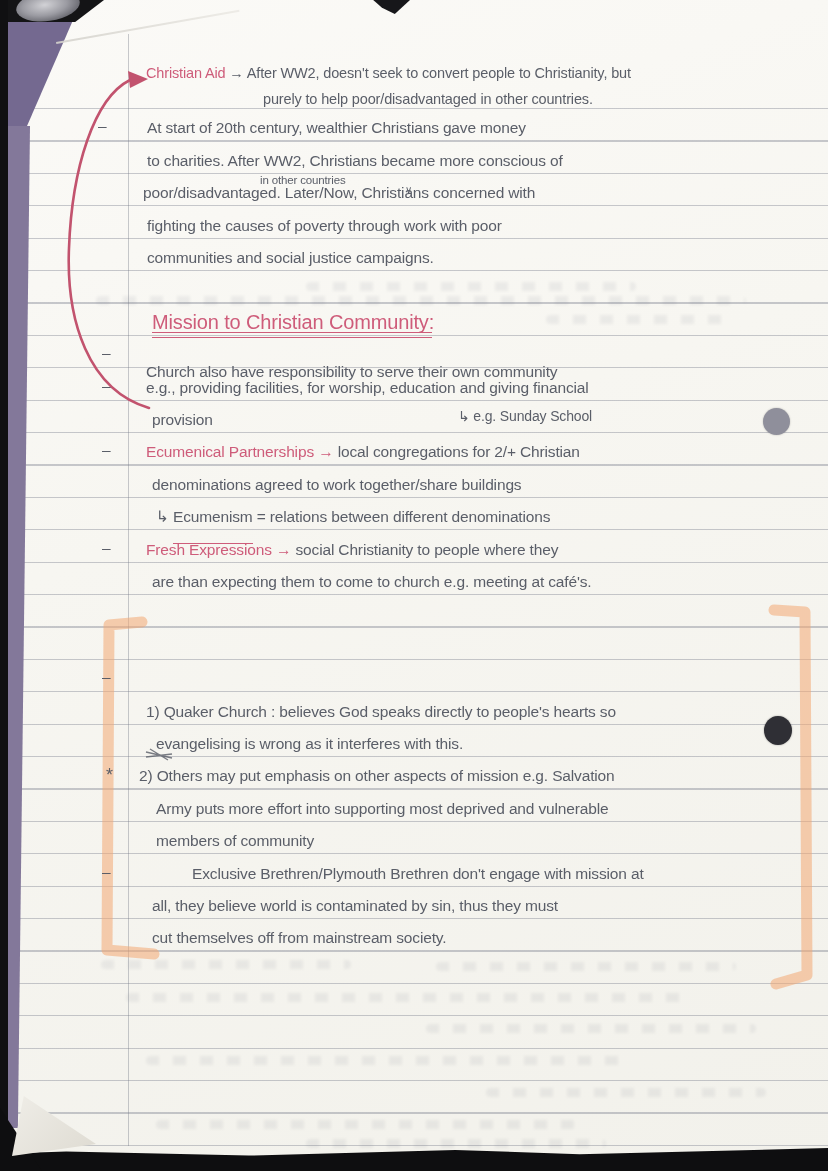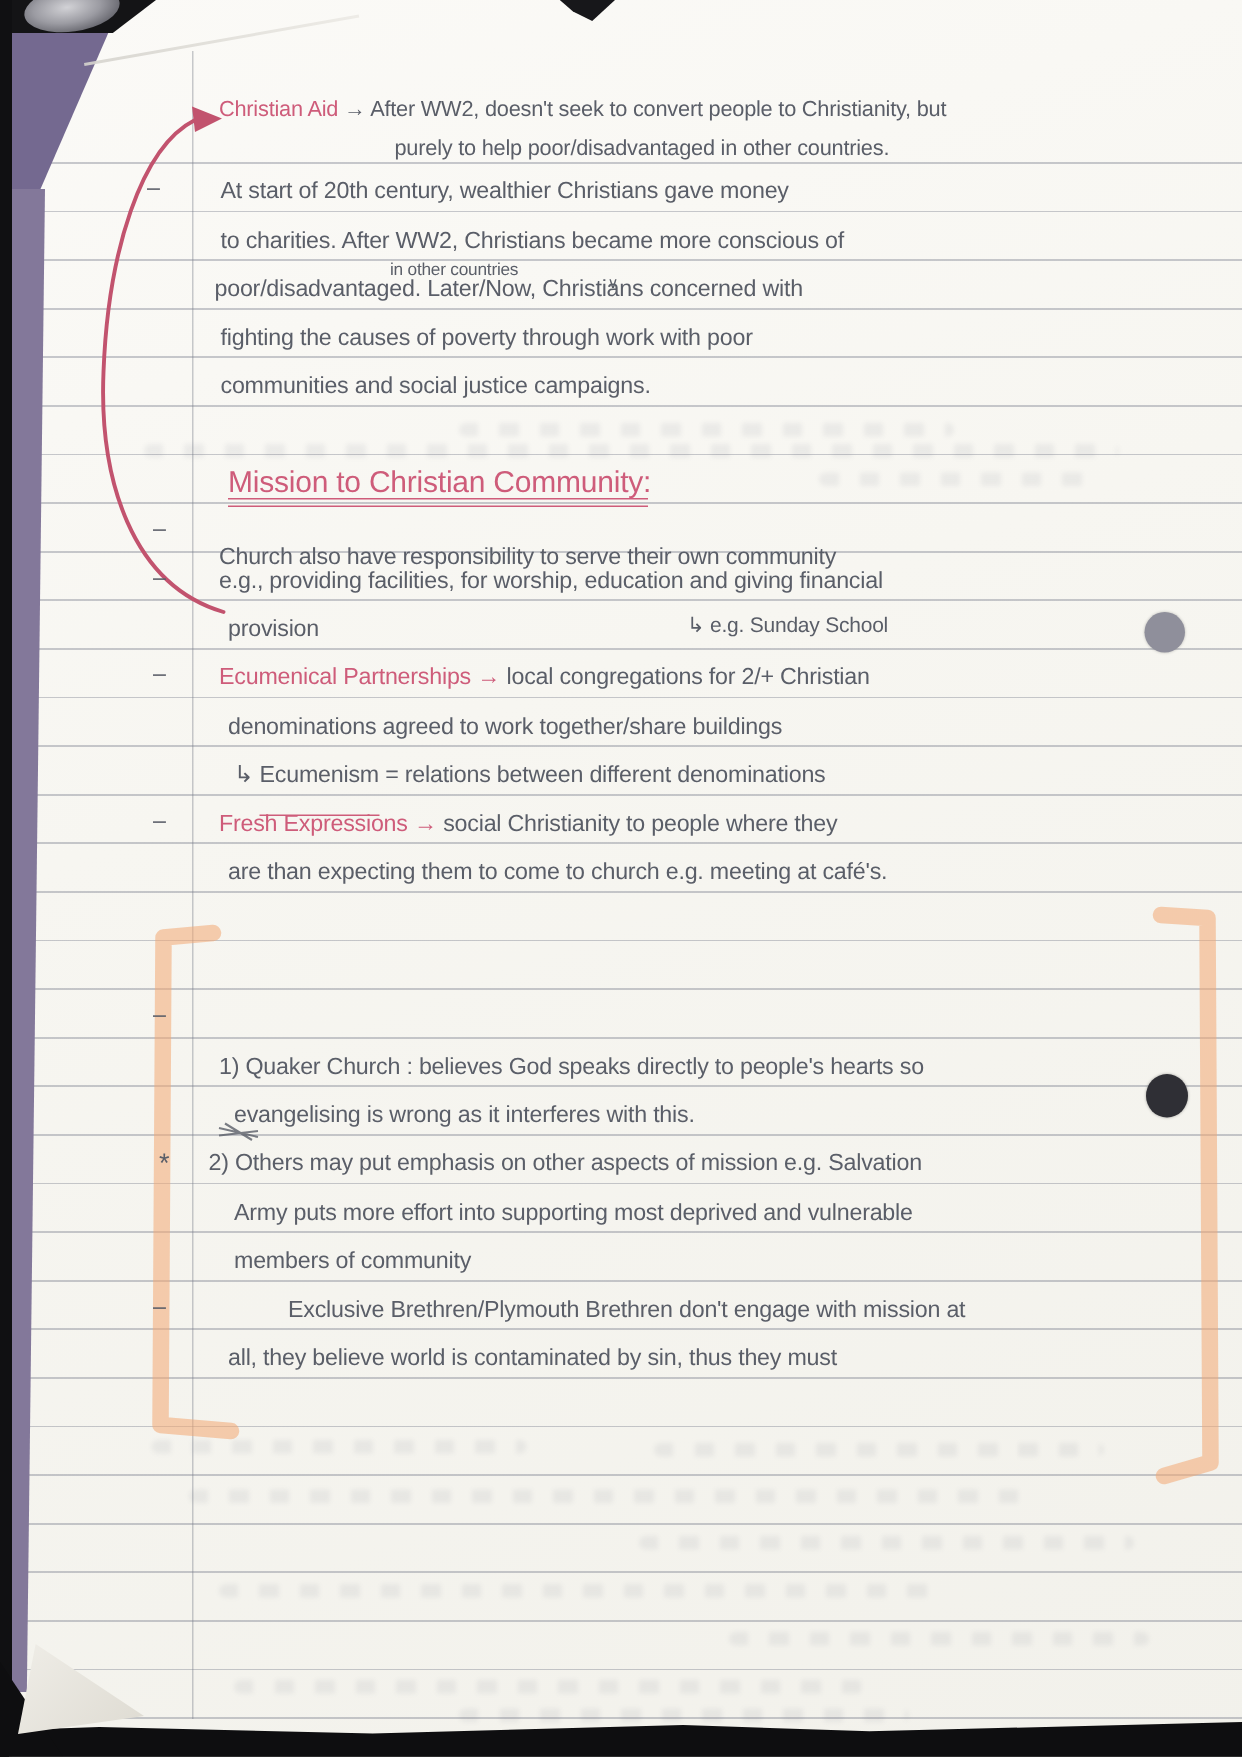--- a/index.html
+++ b/index.html
@@ -97,20 +97,21 @@
         <div class="line" style="left: 96px; top: 665px;"><span class="seg ink">–</span></div>
         <div class="line" style="left: 140px; top: 700px;"><span class="seg ink">1) Quaker Church : believes God speaks directly to people's hearts so</span></div>
         <div class="line" style="left: 150px; top: 732px;"><span class="seg ink">evangelising  is wrong as it interferes with this.</span></div>
         <div class="line" style="left: 100px; top: 763px; font-size: 18px;"><span class="seg ink">*</span></div>
         <div class="line" style="left: 133px; top: 764px;"><span class="seg ink">2) Others may put emphasis on other aspects of mission e.g. Salvation</span></div>
         <div class="line" style="left: 150px; top: 797px;"><span class="seg ink">Army puts more effort into supporting most deprived and vulnerable</span></div>
         <div class="line" style="left: 150px; top: 829px;"><span class="seg ink">members of community</span></div>
         <div class="line" style="left: 96px; top: 860px;"><span class="seg ink">–</span></div>
         <div class="line" style="left: 143px; top: 862px; margin-left: 43px;"><span class="seg ink">Exclusive Brethren/Plymouth Brethren don't engage with mission at</span></div>
         <div class="line" style="left: 146px; top: 894px;"><span class="seg ink">all, they believe world is contaminated by sin, thus they must</span></div>
+        <div class="line" style="left: 146px; top: 926px;"><span class="seg ink">cut themselves off from mainstream society.</span></div>
       </div>
     <div id="ghost-layer">
         <div class="ghost" style="left: 300px; top: 282px; width: 330px;"></div>
         <div class="ghost" style="left: 90px; top: 296px; width: 650px;"></div>
         <div class="ghost" style="left: 540px; top: 315px; width: 180px;"></div>
         <div class="ghost" style="left: 95px; top: 960px; width: 250px;"></div>
         <div class="ghost" style="left: 430px; top: 962px; width: 300px;"></div>
         <div class="ghost" style="left: 120px; top: 993px; width: 560px;"></div>
         <div class="ghost" style="left: 420px; top: 1024px; width: 330px;"></div>
         <div class="ghost" style="left: 140px; top: 1056px; width: 480px;"></div>

